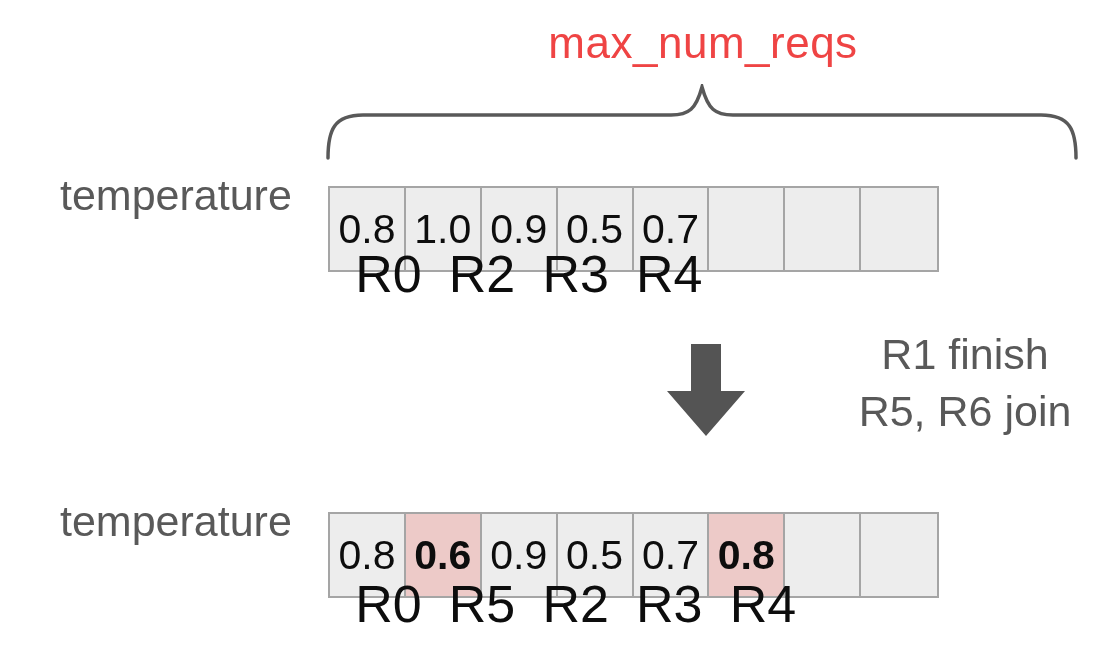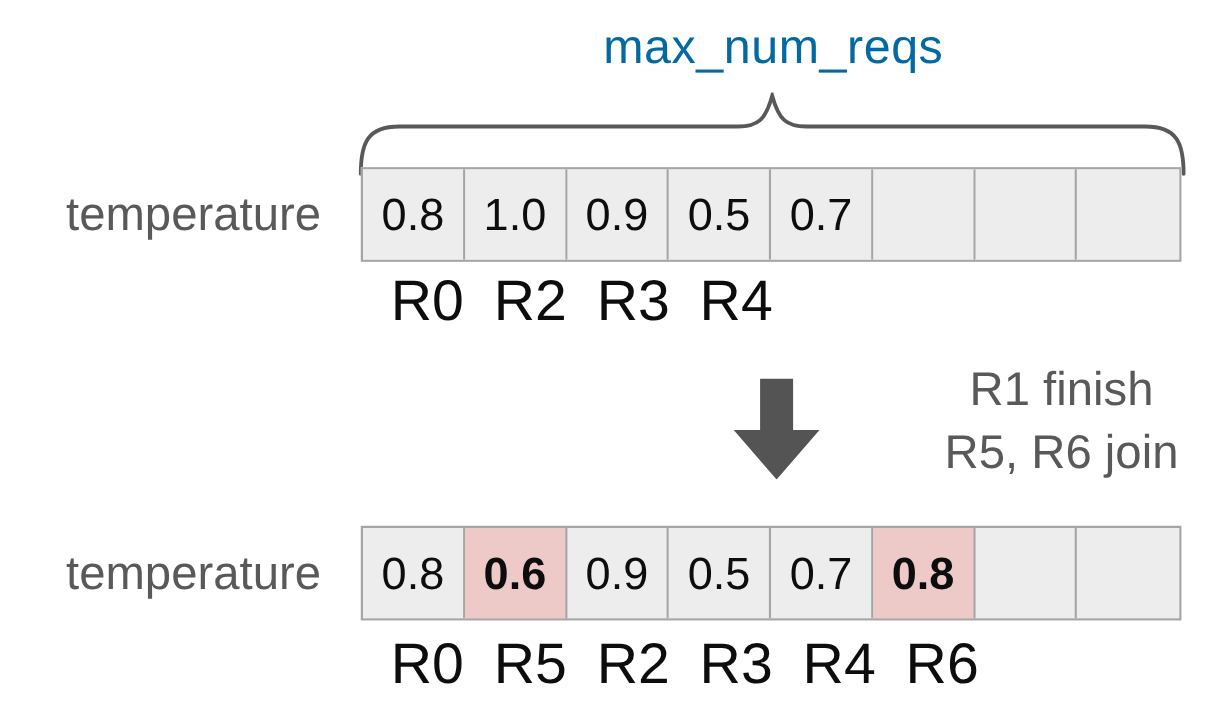--- a/index.html
+++ b/index.html
@@ -11,46 +11,47 @@
     font-family: "Liberation Sans", sans-serif;
     overflow: hidden;
   }
   .title {
     position: absolute;
     left: 328px;
     top: 18px;
     width: 750px;
     text-align: center;
     font-size: 44px;
-    color: #0369a1;
+    color: #ef4444;
     letter-spacing: 0.5px;
   }
   .brace { position: absolute; left: 325px; top: 84px; }
   .temp-label {
     position: absolute;
     left: 20px;
     width: 300px;
     font-size: 43px;
     color: #595959;
     display: flex;
     align-items: center;
     margin-left: 40px;
   }
   .temp-label.row1 { top: 152px; height: 86px; }
   .temp-label.row2 { top: 478px; height: 86px; }
   .array {
     position: absolute;
     left: 328px;
-    width: 746px;
+    width: 611px;
     height: 86px;
     display: grid;
     grid-template-columns: repeat(8, 1fr);
     border: 2px solid #a5a5a5;
     box-sizing: border-box;
     background: #ededed;
+    margin-top: 34px;
   }
   .array.row1 { top: 152px; }
   .array.row2 { top: 478px; }
   .cell {
     background: #ededed;
     border-right: 2px solid #a5a5a5;
     display: flex;
     align-items: center;
     justify-content: center;
     font-size: 41px;
@@ -141,18 +142,17 @@
     <div class="cell"></div>
     <div class="cell"></div>
   </div>
 
   <div class="req-labels row2">
     <div class="req-label">R0</div>
     <div class="req-label">R5</div>
     <div class="req-label">R2</div>
     <div class="req-label">R3</div>
     <div class="req-label">R4</div>
-    <div class="req-label">R6</div>
     <div class="req-label"></div>
     <div class="req-label"></div>
   </div>
 
 </div>
 
 </body></html>

